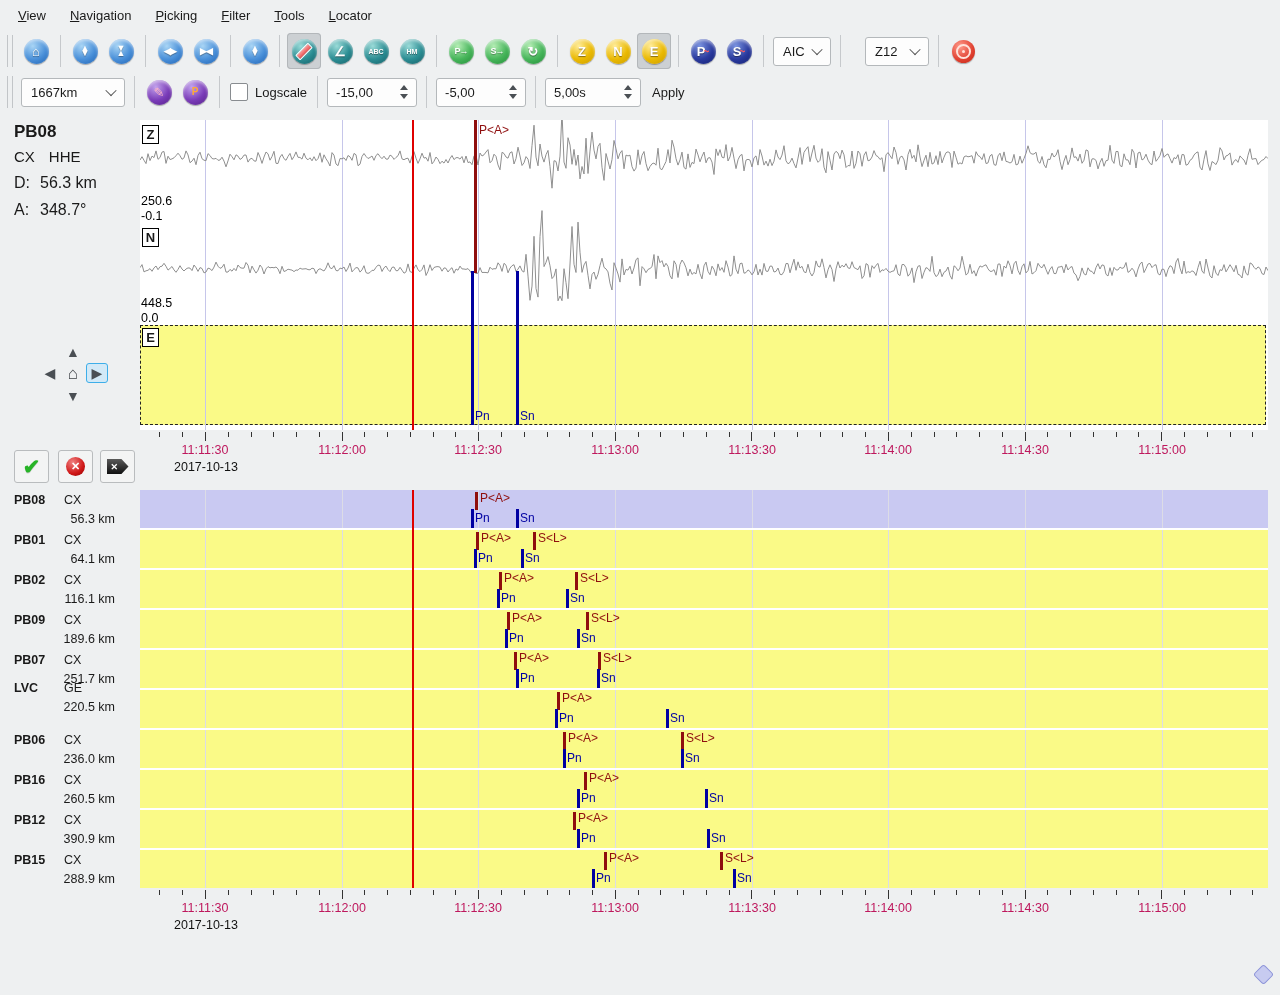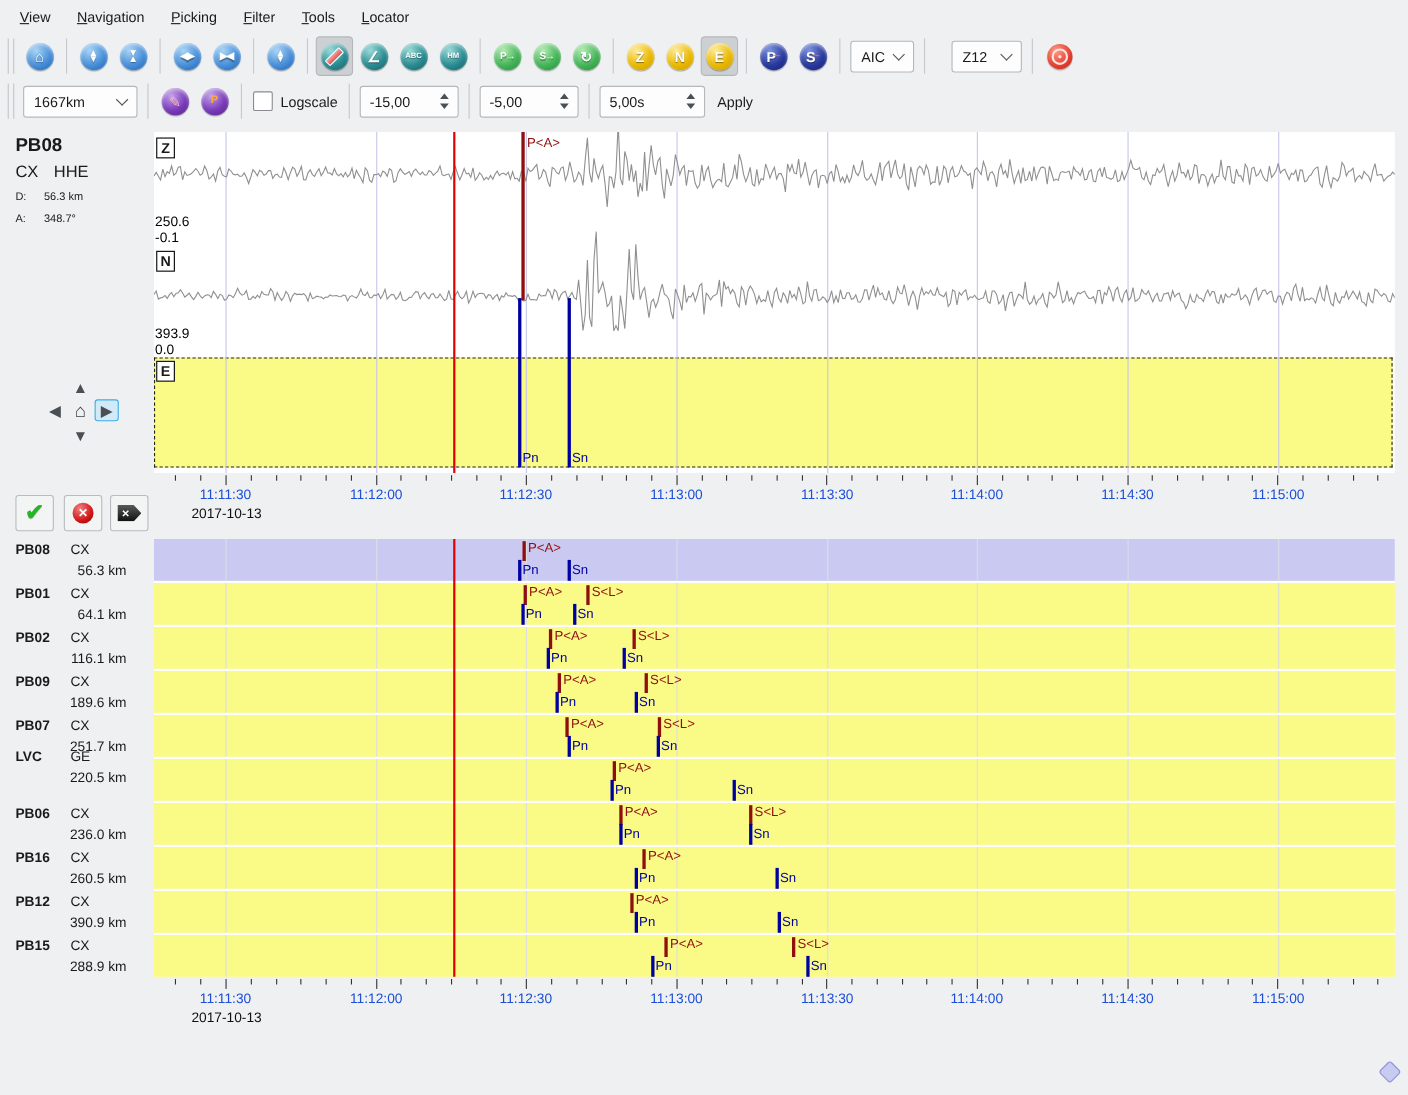--- a/index.html
+++ b/index.html
@@ -43,21 +43,21 @@
   .arr-up{width:0;height:0;border-left:4px solid transparent;border-right:4px solid transparent;border-bottom:5px solid #4a4f54}
   .arr-dn{width:0;height:0;border-left:4px solid transparent;border-right:4px solid transparent;border-top:5px solid #4a4f54}
   .checkwrap{display:flex;align-items:center;font-size:13px;margin:0 4px}
   .checkbox{width:16px;height:16px;background:#fff;border:1px solid #888c90;border-radius:2px;margin-right:7px}
   .tb-label{font-size:13px;margin:0 8px}
   
   #station-info{position:absolute;left:14px;top:122px}
   .si-code{font-size:17px;font-weight:bold}
   .si-chan{font-size:15px;margin-top:6px}
   .si-chan .gap{display:inline-block;width:14px}
-  .si-meta{font-size:10px;margin-top:9px}
+  .si-meta{font-size:16px;margin-top:9px}
   .si-meta .lbl{display:inline-block;width:26px}
   
   .pad-btn{position:absolute;width:22px;height:20px;display:flex;align-items:center;justify-content:center;color:#4a4f54;font-size:14px;line-height:1}
   .pad-btn.focus{border:1px solid #3daee9;background:#d2e9f7;border-radius:3px;box-sizing:border-box}
   .pad-home{font-size:17px;font-weight:bold;color:#3f4448}
   
   .rev-btn{position:absolute;width:33px;height:31px;background:#f3f4f4;border:1px solid #b9bcbe;border-radius:3px;display:flex;align-items:center;justify-content:center}
   .ck{color:#27b427;font-size:21px;font-weight:bold;text-shadow:0 1px 0 rgba(0,0,0,.15)}
   .rej{width:19px;height:19px;border-radius:50%;background:radial-gradient(circle at 35% 28%,#f08080,#cf1717 60%,#8f0000);color:#fff;font-size:11px;font-weight:bold;display:flex;align-items:center;justify-content:center}
   .skp{width:22px;height:15px;clip-path:polygon(0 0,68% 0,100% 50%,68% 100%,0 100%);background:linear-gradient(#5a5a5a,#101010);color:#fff;font-size:9px;font-weight:bold;display:flex;align-items:center;justify-content:flex-start;padding-left:4px;box-sizing:border-box}
@@ -68,21 +68,21 @@
   .pick-a{position:absolute;width:3px;background:#8f0e0e}
   .pick-m{position:absolute;width:3px;background:#0000a2}
   .pick-a-label{position:absolute;color:#8f0e0e;font-size:12px;white-space:nowrap}
   .pick-m-label{position:absolute;color:#0000a2;font-size:12px;white-space:nowrap}
   .sel-row{position:absolute;left:0;top:205px;width:1126px;height:100px;background:#fafa87;border:1px dashed #222;box-sizing:border-box}
   .ch-label{position:absolute;left:2px;width:17px;height:19px;background:#fff;border:1px solid #000;font-size:13px;font-weight:bold;display:flex;align-items:center;justify-content:center;box-sizing:border-box}
   .amp-label{position:absolute;left:1px;font-size:12.5px;color:#000;line-height:1.15}
   
   .time-axis{position:absolute;left:140px;width:1140px;height:48px}
   .tick{position:absolute;top:2px;width:1px;background:#333}
-  .tick-label{position:absolute;top:13px;font-size:12.5px;color:#1d4ed8;transform:translateX(-50%);white-space:nowrap}
+  .tick-label{position:absolute;top:13px;font-size:12.5px;color:#be185d;transform:translateX(-50%);white-space:nowrap}
   .axis-date{position:absolute;top:30px;font-size:12.5px;color:#111;white-space:nowrap}
   
   #station-list{position:absolute;left:0;top:490px;width:1280px;height:398px}
   #list-base{position:absolute;left:140px;top:0;width:1128px;height:398px;background:#fff}
   .row-stripe{position:absolute;left:140px;width:1128px;height:38px}
   .row-label{position:absolute;left:0;width:135px;height:38px;font-size:12.5px}
   .rl-code{position:absolute;left:14px;top:3px;font-weight:bold}
   .rl-net{position:absolute;left:64px;top:3px}
   .rl-dist{position:absolute;right:20px;top:22px}
   .sgrid{position:absolute;top:0;bottom:0;width:1px;background:#dcdce6}
@@ -329,21 +329,21 @@
     <div class="pick-a" style="left: 334px; top: 0px; height: 153px;"></div>
     <div class="pick-a-label" style="left: 339px; top: 3px;">P&lt;A&gt;</div>
     <div class="pick-m" style="left: 331px; top: 151px; height: 154px;"></div>
     <div class="pick-m-label" style="left: 335px; top: 289px;">Pn</div>
     <div class="pick-m" style="left: 376px; top: 151px; height: 154px;"></div>
     <div class="pick-m-label" style="left: 380px; top: 289px;">Sn</div>
     <div class="ch-label" style="top: 5px;">Z</div>
     <div class="amp-label" style="top: 74px;">250.6</div>
     <div class="amp-label" style="top: 89px;">-0.1</div>
     <div class="ch-label" style="top: 108px;">N</div>
-    <div class="amp-label" style="top: 176px;">393.9</div>
+    <div class="amp-label" style="top: 176px;">448.5</div>
     <div class="amp-label" style="top: 191px;">0.0</div>
     <div class="ch-label" style="top: 208px;">E</div>
   </div>
 <div id="main-axis" class="time-axis" style="top:430px">
     <div class="tick" style="left: 19.466px; height: 5px;"></div>
     <div class="tick" style="left: 42.233px; height: 5px;"></div>
     <div class="tick" style="left: 65px; height: 9px;"></div>
     <div class="tick" style="left: 87.767px; height: 5px;"></div>
     <div class="tick" style="left: 110.534px; height: 5px;"></div>
     <div class="tick" style="left: 133.301px; height: 5px;"></div>

